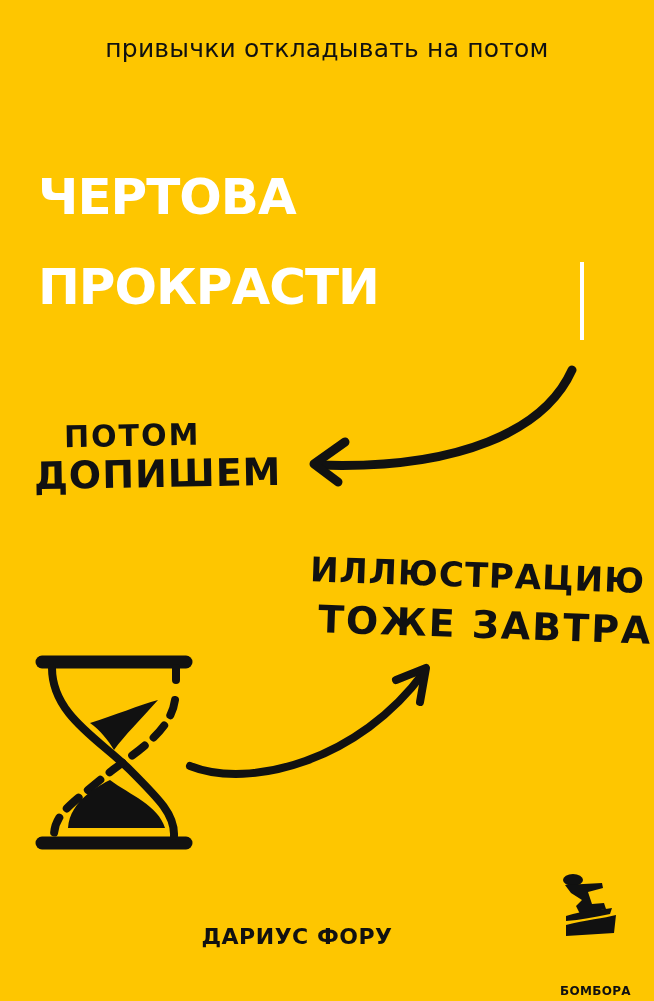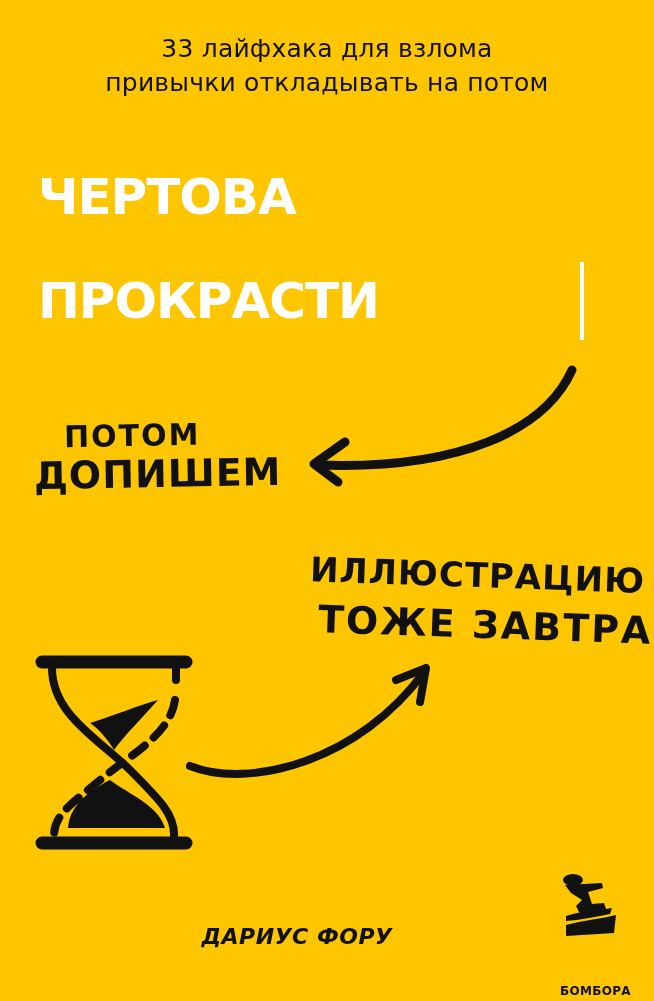--- a/index.html
+++ b/index.html
@@ -1,35 +1,34 @@
 <!DOCTYPE html>
 <html><head>
 <meta charset="utf-8">
 <style>
   html,body{margin:0;padding:0;}
   body{width:654px;height:1001px;overflow:hidden;background:#fec600;position:relative;font-family:"DejaVu Sans",sans-serif;}
   .subtitle{position:absolute;left:0;width:654px;top:32px;text-align:center;font-size:25px;line-height:34px;color:#111;font-family:"DejaVu Sans",sans-serif;letter-spacing:0.2px;}
   .title{position:absolute;left:38px;color:#fff;font-family:"DejaVu Sans",sans-serif;font-weight:bold;font-size:50px;line-height:1;letter-spacing:-1px;}
   .t1{top:172px;}
-  .t2{top:276px;text-align:right;}
+  .t2{top:262px;text-align:right;}
   .cursor{position:absolute;left:580px;top:262px;width:4px;height:78px;background:#fff;}
   .hand{position:absolute;color:#111;font-family:"DejaVu Sans",sans-serif;font-weight:bold;text-transform:uppercase;transform:rotate(-1deg);}
   .h1{left:64px;top:418px;font-size:30px;letter-spacing:2px;}
   .h2{left:34px;top:452px;font-size:38px;letter-spacing:1px;}
   .h3{left:310px;top:555px;font-size:34px;letter-spacing:1px;transform:rotate(2deg);}
   .h4{left:318px;top:603px;font-size:38px;letter-spacing:2px;transform:rotate(2deg);}
   svg.art{position:absolute;left:0;top:0;}
-  .author{position:absolute;left:0;width:594px;top:924px;text-align:center;font-family:"DejaVu Sans",sans-serif;font-weight:bold;font-size:22px;color:#111;letter-spacing:0.5px;font-style:italic;}
+  .author{position:absolute;left:0;width:594px;top:924px;text-align:center;font-family:"DejaVu Sans",sans-serif;font-weight:bold;font-size:22px;color:#111;letter-spacing:0.5px;}
   .pub{position:absolute;left:560px;top:984px;font-family:"DejaVu Sans",sans-serif;font-weight:bold;font-size:12px;color:#111;letter-spacing:0.3px;}
 </style>
 </head>
 <body>
 
 <div class="subtitle">
-  <div>33 лайфхака для взлома</div>
   <div>привычки откладывать на потом</div>
 </div>
 
 <div class="title t1">ЧЕРТОВА</div>
 <div class="title t2">ПРОКРАСТИ</div>
 <div class="cursor"></div>
 
 <div class="hand h1">потом</div>
 <div class="hand h2">допишем</div>
 <div class="hand h3">иллюстрацию</div>

